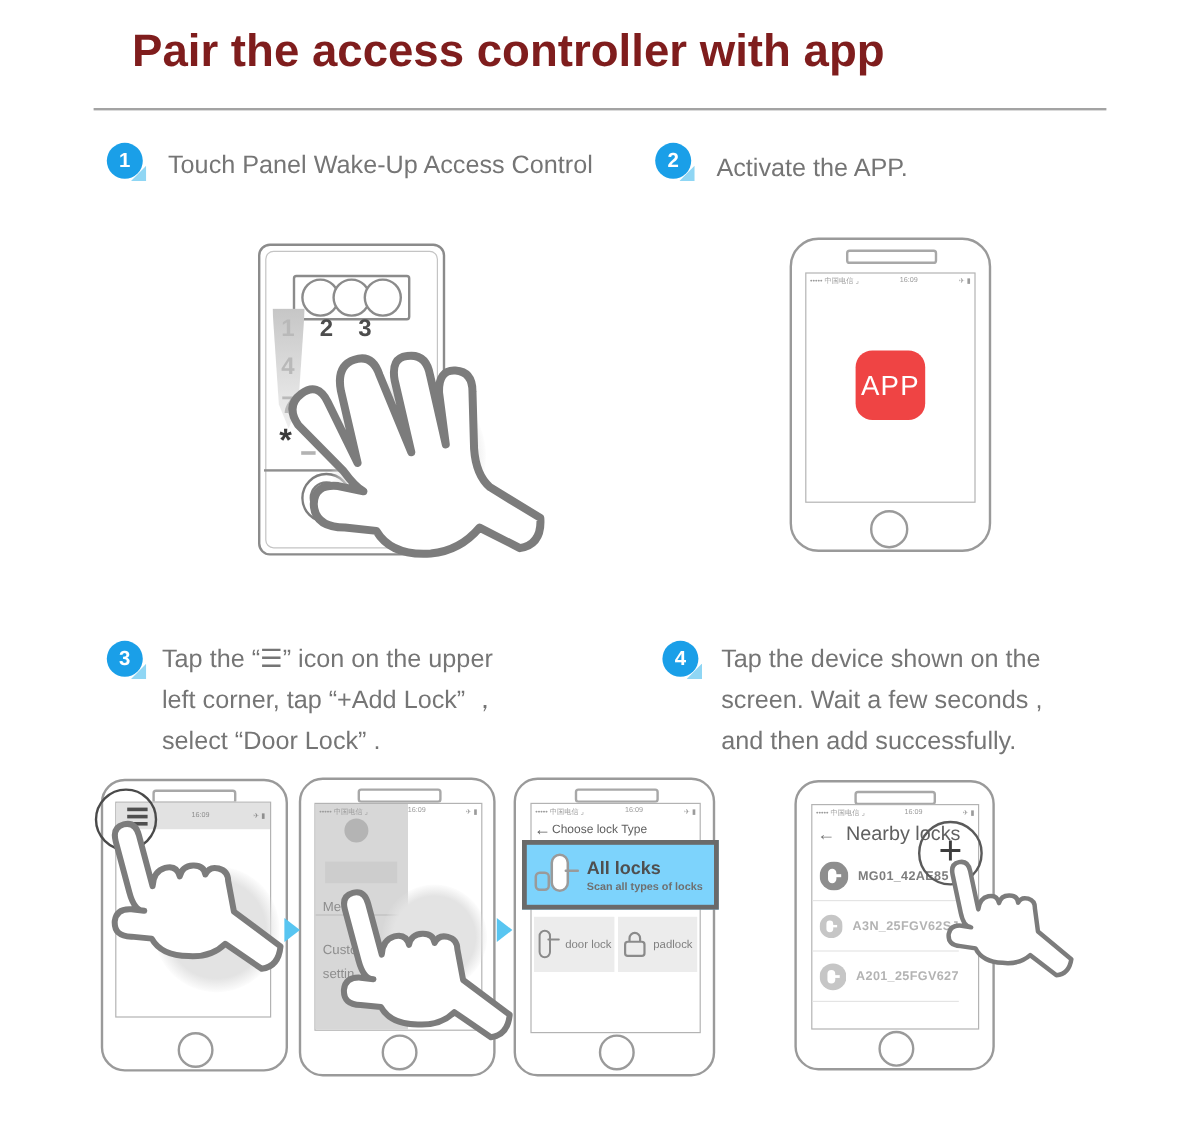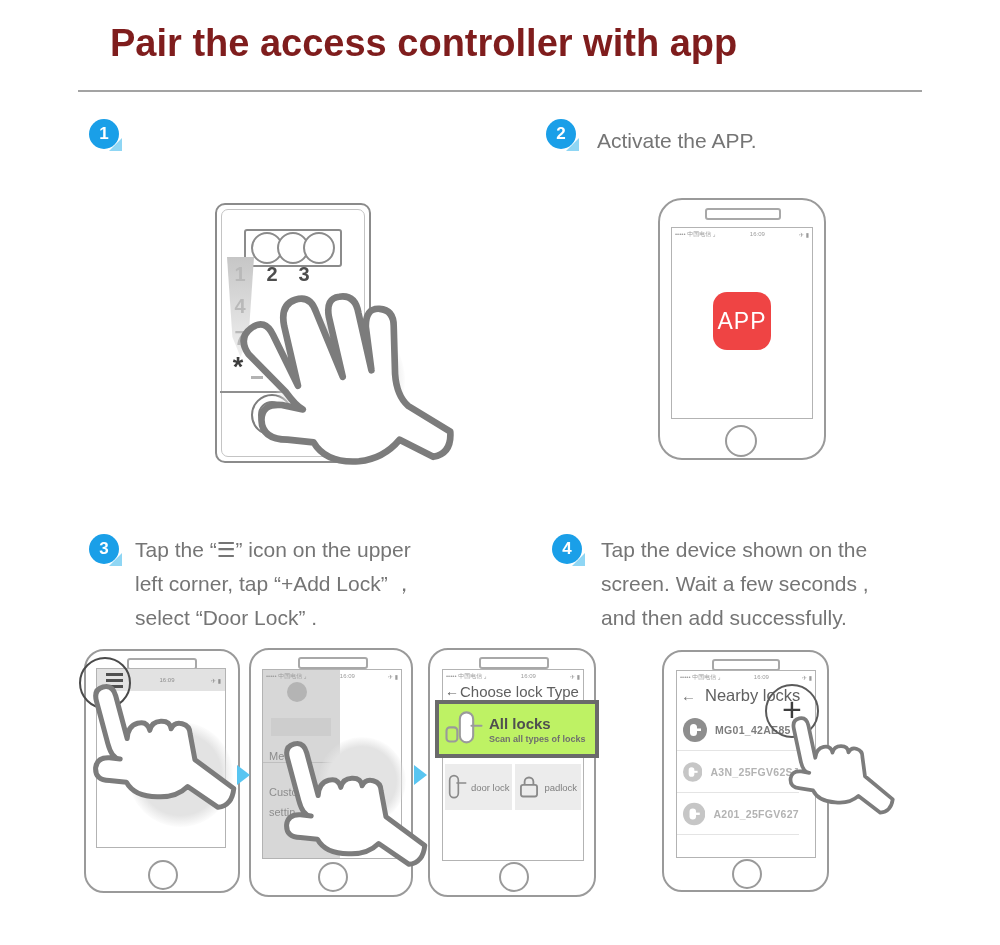--- a/index.html
+++ b/index.html
@@ -67,22 +67,22 @@
   .ellipse span{font-size:16px;font-weight:bold;color:#353535;}
 
   
   .arrow{position:absolute;width:0;height:0;border-left:13px solid #58c5f1;
          border-top:10px solid transparent;border-bottom:10px solid transparent;z-index:2;}
 
   
   .p3head{position:absolute;left:2px;right:2px;top:10px;height:22px;display:flex;align-items:center;
           border-bottom:1px solid #e2e2e2;color:#5f5f5f;overflow:hidden;white-space:nowrap;}
   .p3head .bk{font-size:14px;margin-right:1px;}
-  .p3head .tt{font-size:15px;}
-  .allbox{position:absolute;left:-8px;top:30px;width:146px;height:50px;border:4px solid #6a6a6a;background:#bef264;
+  .p3head .tt{font-size:10px;}
+  .allbox{position:absolute;left:-8px;top:30px;width:146px;height:50px;border:4px solid #6a6a6a;background:#7dd3fc;
           display:flex;align-items:center;padding:0 5px;gap:5px;z-index:2;}
   .allbox .txt .t1{font-size:15px;font-weight:bold;color:#4f4f4f;}
   .allbox .txt .t2{font-size:9px;font-weight:bold;color:#6f6f6f;margin-top:2px;}
   .tiles{position:absolute;left:2px;right:2px;top:94px;height:46px;display:flex;gap:3px;}
   .tile{flex:1;background:#ececec;display:flex;align-items:center;justify-content:center;gap:4px;
         font-size:9.5px;color:#808080;}
 
   
   .p4head{position:absolute;left:4px;right:0;top:12px;height:24px;display:flex;align-items:center;gap:9px;color:#606060;}
   .p4head .bk{font-size:15px;color:#777;}
@@ -119,20 +119,21 @@
 
 <div class="page">
 
   <div class="title">Pair the access controller with app</div>
   <div class="rule"></div>
 
   <div class="badge" style="left:89px;top:119px;">
     <div class="tail"></div>
     <div class="circ">1</div>
   </div>
+  <div class="steptext" style="left:140px;top:126px;">Touch Panel Wake-Up Access Control</div>
 
   <div class="badge" style="left:546px;top:119px;">
     <div class="tail"></div>
     <div class="circ">2</div>
   </div>
   <div class="steptext" style="left:597px;top:129px;">Activate the APP.</div>
 
   <div class="panel">
     <div class="panel-inner"></div>
     <div class="sensor">

